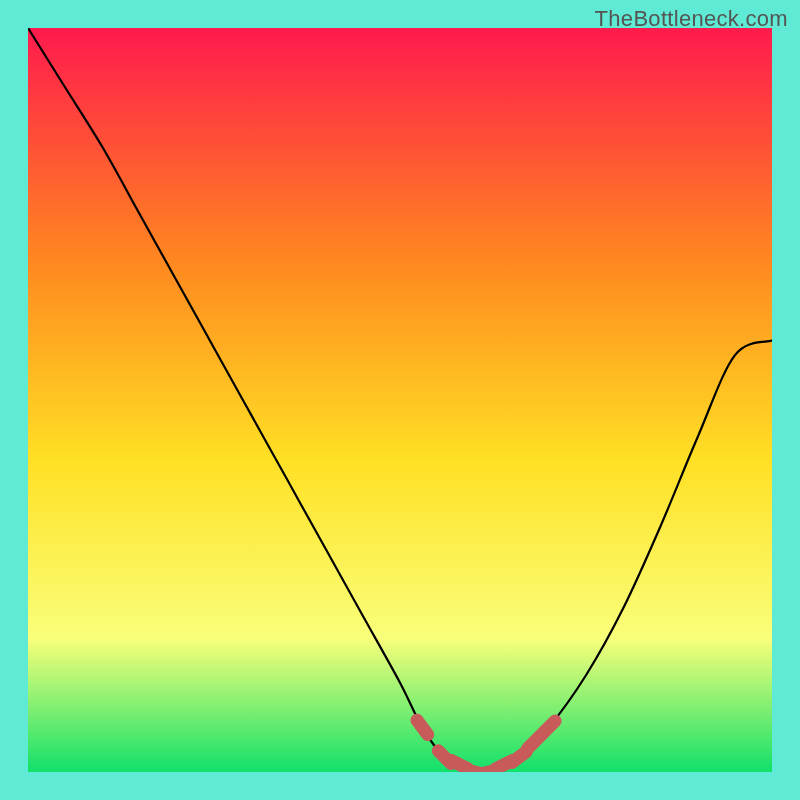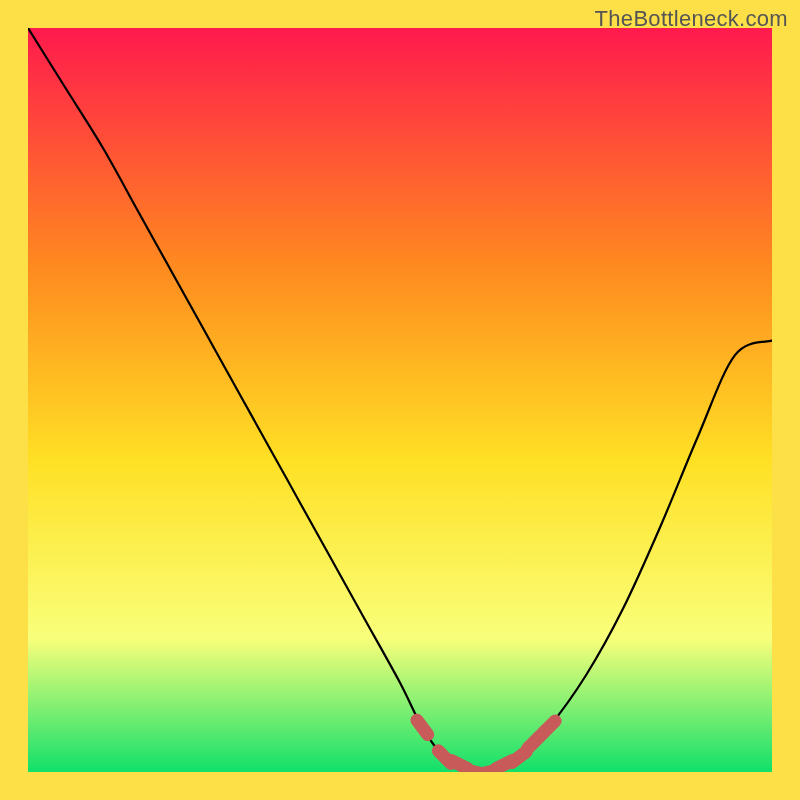--- a/index.html
+++ b/index.html
@@ -11,21 +11,21 @@
     overflow: hidden;
     position: relative;
     font-family: Arial, Helvetica, sans-serif;
   }
   .frame {
     position: absolute;
     left: 0;
     top: 0;
     width: 800px;
     height: 800px;
-    background: #fde047;
+    background: #5eead4;
   }
   .plot-area {
     position: absolute;
     left: 28px;
     top: 28px;
     width: 744px;
     height: 744px;
   }
   .plot-area svg {
     width: 100%;

